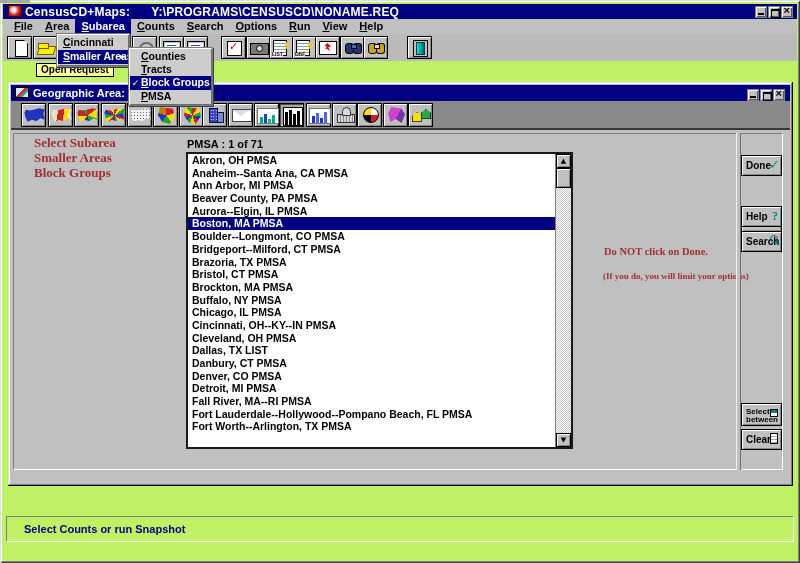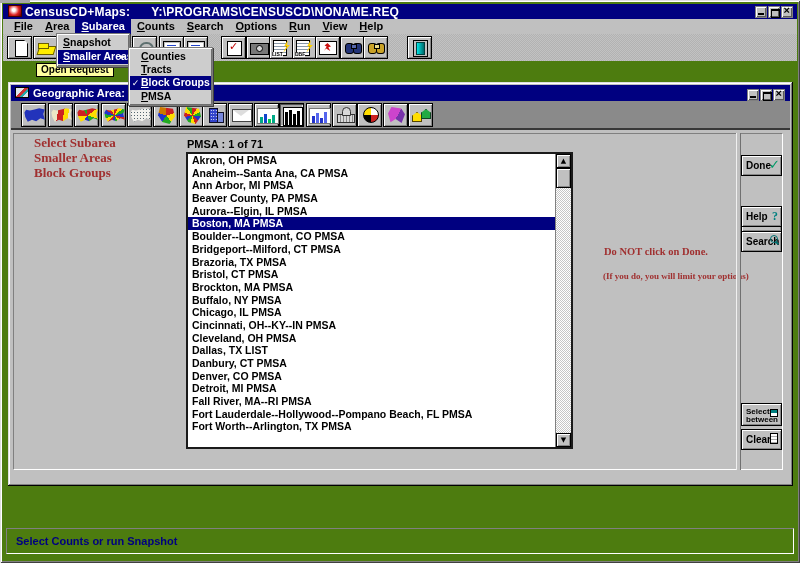--- a/index.html
+++ b/index.html
@@ -1,18 +1,18 @@
 <!DOCTYPE html>
 <html><head>
 <meta charset="utf-8">
 <style>
   * { margin:0; padding:0; box-sizing:border-box; }
   html,body { width:800px; height:563px; }
   body { font-family:"Liberation Sans", sans-serif; background:#c0c0c0; }
-  #screen { position:relative; width:800px; height:563px; background:#4d7c0f; overflow:hidden;
+  #screen { position:relative; width:800px; height:563px; background:#bef264; overflow:hidden;
             box-shadow: inset 1px 1px 0 #dfdfdf, inset -1px -1px 0 #404040, inset 2px 2px 0 #fff, inset -2px -2px 0 #808080; }
   .ulf::first-letter { text-decoration:underline; }
 
   
   #titlebar { position:absolute; left:3px; top:4px; right:3px; height:15px; background:#000080; color:#fff; }
   #titlebar .title { position:absolute; left:22px; top:1px; font:bold 12px "Liberation Sans",sans-serif; white-space:pre; letter-spacing:.2px; }
   #app-icon { position:absolute; left:5px; top:1px; width:14px; height:12px; border:1px solid #400;
               background: radial-gradient(circle at 40% 40%, #ffffff 15%, #dd2222 55%, #7a0000 90%); }
   .wbtns { position:absolute; top:1.5px; right:4px; display:flex; gap:1px; }
   .wbtn { position:relative; width:12px; height:12px; background:#c0c0c0; border:1px solid #808080;
@@ -185,22 +185,22 @@
   .icon-x { right:2px; top:0px; color:#cc2222; font:bold 13px "DejaVu Sans",sans-serif; }
   .icon-help { right:3px; top:2px; color:#008080; font:bold 12px "Liberation Serif",serif; }
   .icon-magnifier { right:3px; top:3px; width:8px; height:8px; }
   .icon-magnifier::before { content:""; position:absolute; left:0; top:0; width:6px; height:6px; border:1.5px solid #007070; border-radius:50%; }
   .icon-magnifier::after { content:""; position:absolute; right:-1px; bottom:-1px; width:4px; height:2px; background:#007070; transform:rotate(45deg); }
   .icon-selbox { right:3px; top:5px; width:8px; height:8px; border:1px solid #000; background:linear-gradient(#008080 0 50%, #fff 0); }
   .icon-clearbox { right:3px; top:3px; width:8px; height:11px; border:1px solid #000; background:#fff;
       background-image: repeating-linear-gradient(180deg, transparent 0 2px, #aaa 2px 3px); }
 
   
-  #statusbar { position:absolute; left:6px; top:528px; width:788px; height:26px; border:1px solid; border-color:#808080 #fff #fff #808080;
-               font:bold 11px "Liberation Sans",sans-serif; color:#000080; line-height:24px; padding-left:9px; }
+  #statusbar { position:absolute; left:6px; top:516px; width:788px; height:26px; border:1px solid; border-color:#808080 #fff #fff #808080;
+               font:bold 11px "Liberation Sans",sans-serif; color:#000080; line-height:24px; padding-left:17px; }
 
   #edge-fragment { position:absolute; left:0; top:0; width:30px; height:3px; background:#a8a8a8; }
 </style>
 </head>
 <body>
 
 <div id="screen">
 
   <div id="edge-fragment"></div>
 
@@ -417,21 +417,21 @@
     </button>
     <button class="side-btn" id="btn-clear">
       <span>Clear</span>
       <span class="bicon icon-clearbox"></span>
     </button>
   </div>
 
   <div class="menu-panel" id="dd-subarea">
 
   <div class="dd-item">
-        <span class="dd-label ulf">Snapshot</span>
+        <span class="dd-label ulf">Cincinnati</span>
         <span class="dd-arrow"></span>
       </div>
       <div class="dd-item selected">
         <span class="dd-label ulf">Smaller Areas</span>
         <span class="dd-arrow">►</span>
       </div>
     </div>
 
   <div class="menu-panel" id="dd-smaller">
 

